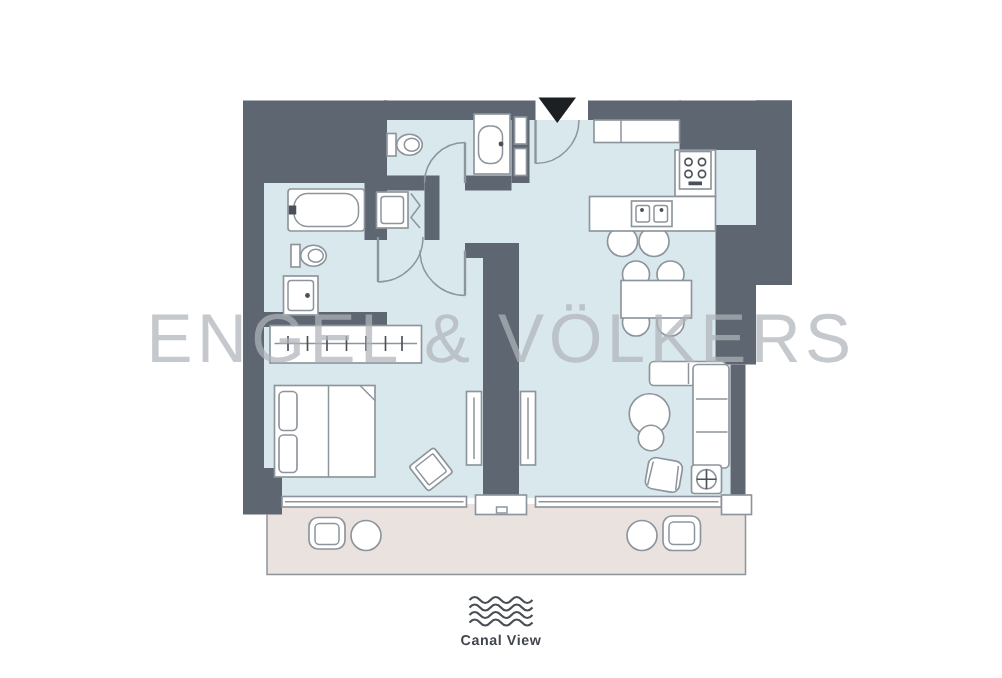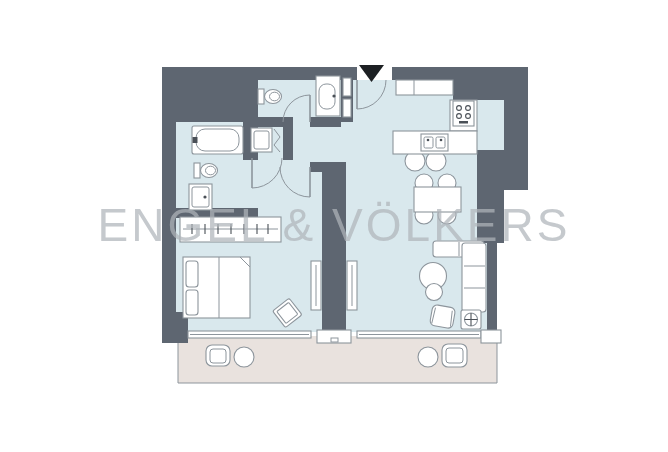--- a/index.html
+++ b/index.html
@@ -197,14 +197,25 @@
     <circle class="fx" cx="428" cy="357" r="10"></circle>
     <rect class="fx" x="442" y="344" width="25" height="23" rx="6"></rect>
     <rect class="ln" x="446" y="348" width="17" height="15" rx="3"></rect>
   </g>
 
   <polygon points="359,65 384,65 371.5,82" style="fill:var(--entrance_marker)"></polygon>
 </svg>
 
 <div class="watermark">ENGEL &amp; VÖLKERS</div>
 
-
+<div class="footer">
+  <svg width="46" height="24" viewBox="0 0 46 24">
+    <g fill="none" stroke="#4a4f55" stroke-width="1.4">
+      <path d="M2,4  q3.5,-4 7,0 t7,0 t7,0 t7,0 t7,0 t7,0"></path>
+      <path d="M2,9  q3.5,-4 7,0 t7,0 t7,0 t7,0 t7,0 t7,0"></path>
+      <path d="M2,14 q3.5,-4 7,0 t7,0 t7,0 t7,0 t7,0 t7,0"></path>
+      <path d="M2,19 q3.5,-4 7,0 t7,0 t7,0 t7,0 t7,0 t7,0"></path>
+    </g>
+  </svg>
+  <div class="label">Canal View</div>
 </div>
 
+</div>
+
 </body></html>

